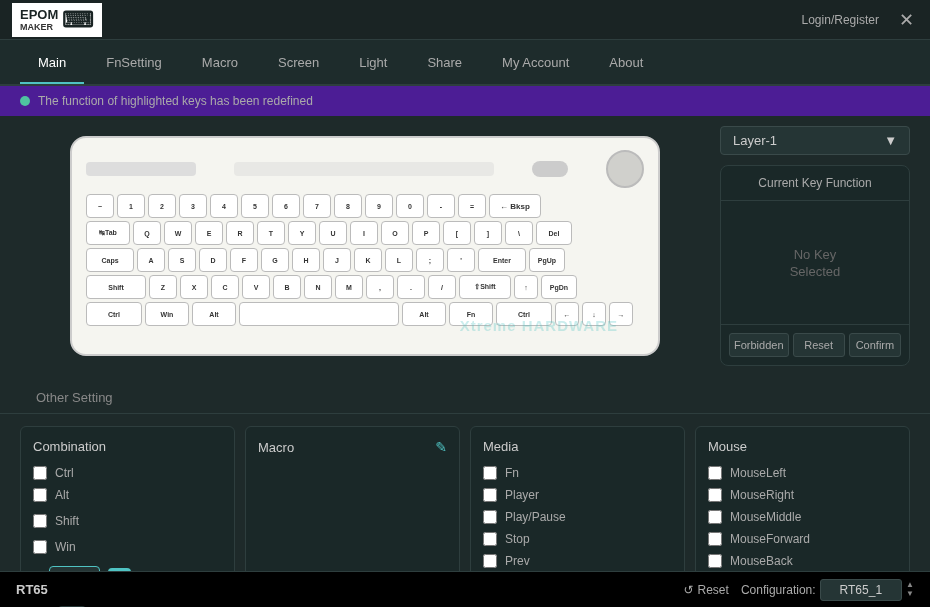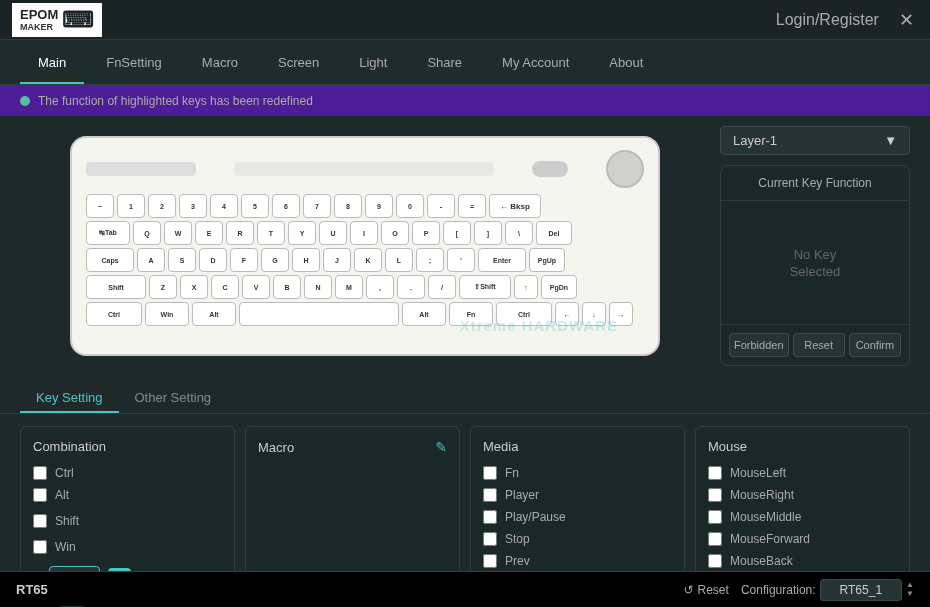--- a/index.html
+++ b/index.html
@@ -34,21 +34,21 @@
       align-items: center;
       gap: 4px;
     }
     .logo-box .logo-text { font-size: 13px; font-weight: 900; color: #1a2424; }
     .logo-box .logo-sub { font-size: 9px; color: #333; }
     .title-bar-right {
       display: flex;
       align-items: center;
       gap: 16px;
     }
-    .title-bar-right span { color: #aaa; font-size: 16px; cursor: pointer; }
+    .title-bar-right span { color: #aaa; font-size: 12px; cursor: pointer; }
     .close-btn {
       background: none;
       border: none;
       color: #aaa;
       font-size: 18px;
       cursor: pointer;
       padding: 0 4px;
     }
 
     
@@ -603,21 +603,20 @@
       <div class="kf-footer">
         <div class="kf-btn">Forbidden</div>
         <div class="kf-btn">Reset</div>
         <div class="kf-btn">Confirm</div>
       </div>
     </div>
   </div>
 </div>
 
 <div class="tab-area">
-  <div class="tab-btn active">Key Setting</div>
   <div class="tab-btn inactive">Other Setting</div>
 </div>
 
 <div class="setting-panels">
 
   <div class="setting-panel">
     <div class="panel-title">
       <span>Combination</span>
     </div>
     <div class="checkbox-row">

